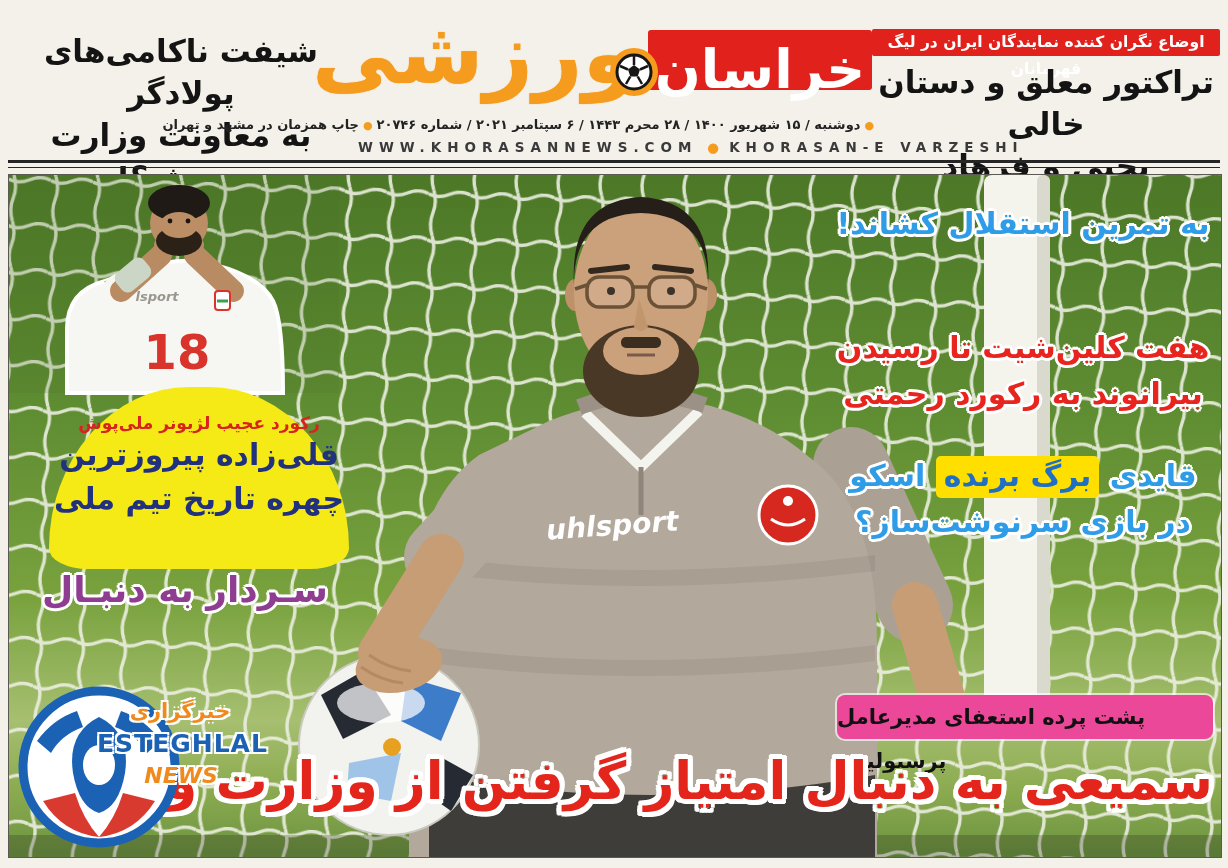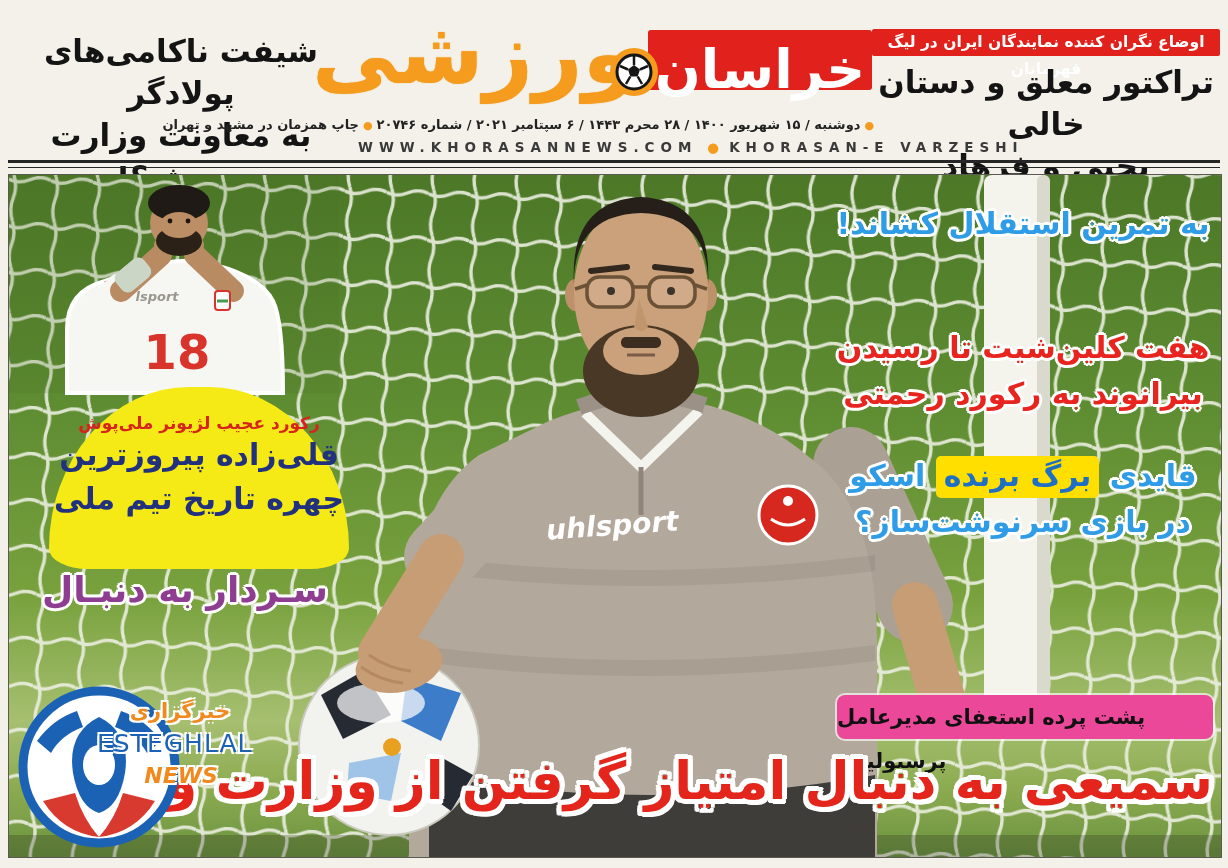--- a/index.html
+++ b/index.html
@@ -83,21 +83,21 @@
     box-shadow:0 0 0 2px rgba(255,255,255,.65);
   }
   .bottom-headline{
     color:#e3251c;font-weight:bold;font-size:52px;white-space:nowrap;
     direction:rtl;text-align:right;letter-spacing:-1px;
   }
 
   
   .wm-line1{color:#f08a1e;font-weight:bold;font-size:21px;
     text-shadow:-2px -2px 0 #fff,2px -2px 0 #fff,-2px 2px 0 #fff,2px 2px 0 #fff;}
-  .wm-line2{color:#1b62b5;font-weight:normal;font-size:25px;letter-spacing:1px;
+  .wm-line2{color:#1b62b5;font-weight:bold;font-size:25px;letter-spacing:1px;
     text-shadow:-2px -2px 0 #fff,2px -2px 0 #fff,-2px 2px 0 #fff,2px 2px 0 #fff;}
   .wm-line3{color:#f08a1e;font-weight:bold;font-size:22px;font-style:italic;
     text-shadow:-2px -2px 0 #fff,2px -2px 0 #fff,-2px 2px 0 #fff,2px 2px 0 #fff;}
 </style>
 </head>
 <body>
 
 <div class="abs" style="left:8px;top:25px;width:346px;">
   <div class="black-headline rtl" style="margin-top:5px;">
     <div>شیفت ناکامی‌های پولادگر</div>

